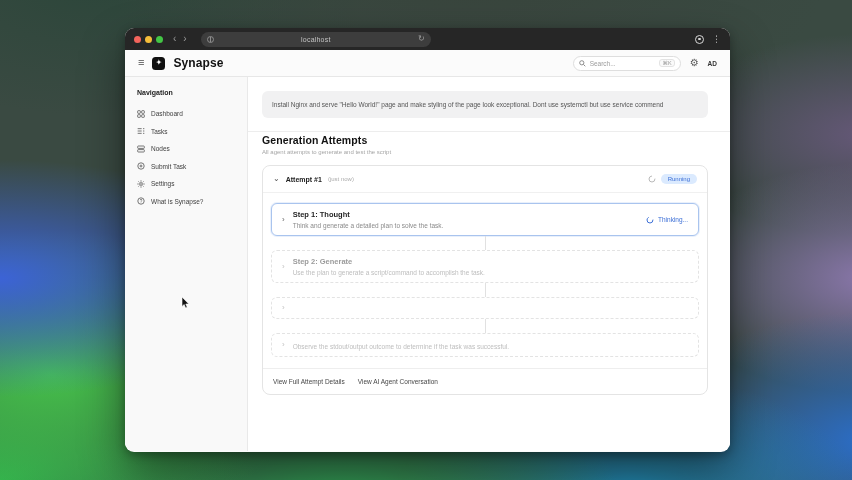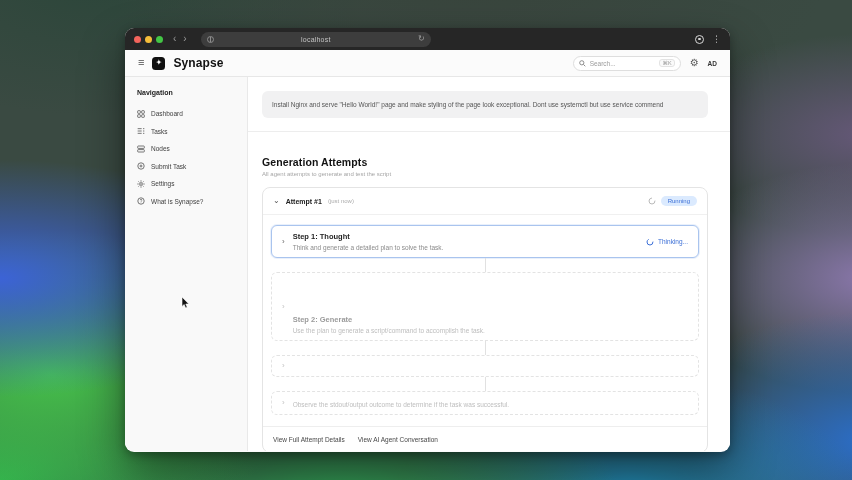--- a/index.html
+++ b/index.html
@@ -69,37 +69,37 @@
   .avatar { font-size:6.5px; font-weight:bold; color:#333; }
   
   .win-body { display:flex; height:374px; border-radius:0 0 9px 9px; overflow:hidden; background:#fff; }
   .sidebar { width:123px; background:#f9f9f9; border-right:1px solid #e9e9e9; padding:12px 12px; }
   .nav-label { font-size:7px; font-weight:bold; color:#222; margin-bottom:9px; }
   .nav-item { display:flex; align-items:center; gap:6px; height:17.5px; color:#3e3e3e; font-size:6.5px; cursor:default; }
   .nav-item svg { flex:0 0 auto; }
   .main { flex:1; background:#fff; padding:14px 22px 0 14px; position:relative; }
   .task-banner { background:#f1f1f2; border-radius:6px; padding:8px 10px; font-size:6.5px; color:#555; line-height:1.75; }
   .main-divider { border-top:1px solid #ededed; margin:13px -22px 0 -14px; }
-  .section-title { margin-top:24px; font-size:10.5px; font-weight:bold; color:#121212; letter-spacing:.1px; }
+  .section-title { margin-top:2px; font-size:10.5px; font-weight:bold; color:#121212; letter-spacing:.1px; }
   .section-sub { margin-top:3px; font-size:6px; color:#a6a6a6; }
   
   .attempt-card { margin-top:10px; border:1px solid #e4e4e4; border-radius:8px; background:#fff; }
   .attempt-header { display:flex; align-items:center; gap:6px; padding:8px 10px; border-bottom:1px solid #f0f0f0; }
   .attempt-title { font-size:7px; font-weight:bold; color:#222; }
   .attempt-meta { font-size:6px; color:#ababab; }
   .attempt-right { margin-left:auto; display:flex; align-items:center; gap:5px; }
   .badge { font-size:6px; padding:2px 7px; border-radius:8px; }
   .steps { padding:10px 8px 0 8px; }
   .step-card { border-radius:6px; padding:6px 10px; display:flex; align-items:center; gap:8px; background:#fff; }
   .step-card.active { border:1px solid #a9c4ee; box-shadow:0 0 0 1px rgba(169,196,238,.25); }
   .step-card.pending { border:1px dashed #e3e3e3; }
   .step-chev { font-size:8px; line-height:1; }
   .active .step-chev { color:#666; } .pending .step-chev { color:#c2c2c2; }
   .step-title { font-size:7.5px; font-weight:bold; }
-  .active .step-title { color:#1f1f1f; } .pending .step-title { color:#9b9b9b;margin-top:36px; }
+  .active .step-title { color:#1f1f1f; } .pending .step-title { color:#9b9b9b; }
   .step-sub { margin-top:3px; font-size:6.5px; }
   .active .step-sub { color:#8a8a8a; } .pending .step-sub { color:#bdbdbd; }
   .step-status { margin-left:auto; display:flex; align-items:center; gap:4px; font-size:6.5px; }
   .connector { width:1px; height:14px; background:#e1e1e1; margin:0 auto; }
   .card-footer { border-top:1px solid #eeeeee; margin-top:11px; padding:9px 10px 9px 10px; display:flex; gap:13px; }
   .footer-link { font-size:6.5px; color:#474747; cursor:pointer; }
   .spin { animation:none; }
   
   .cursor { position:absolute; left:181px; top:297px; z-index:50; }
 </style>

